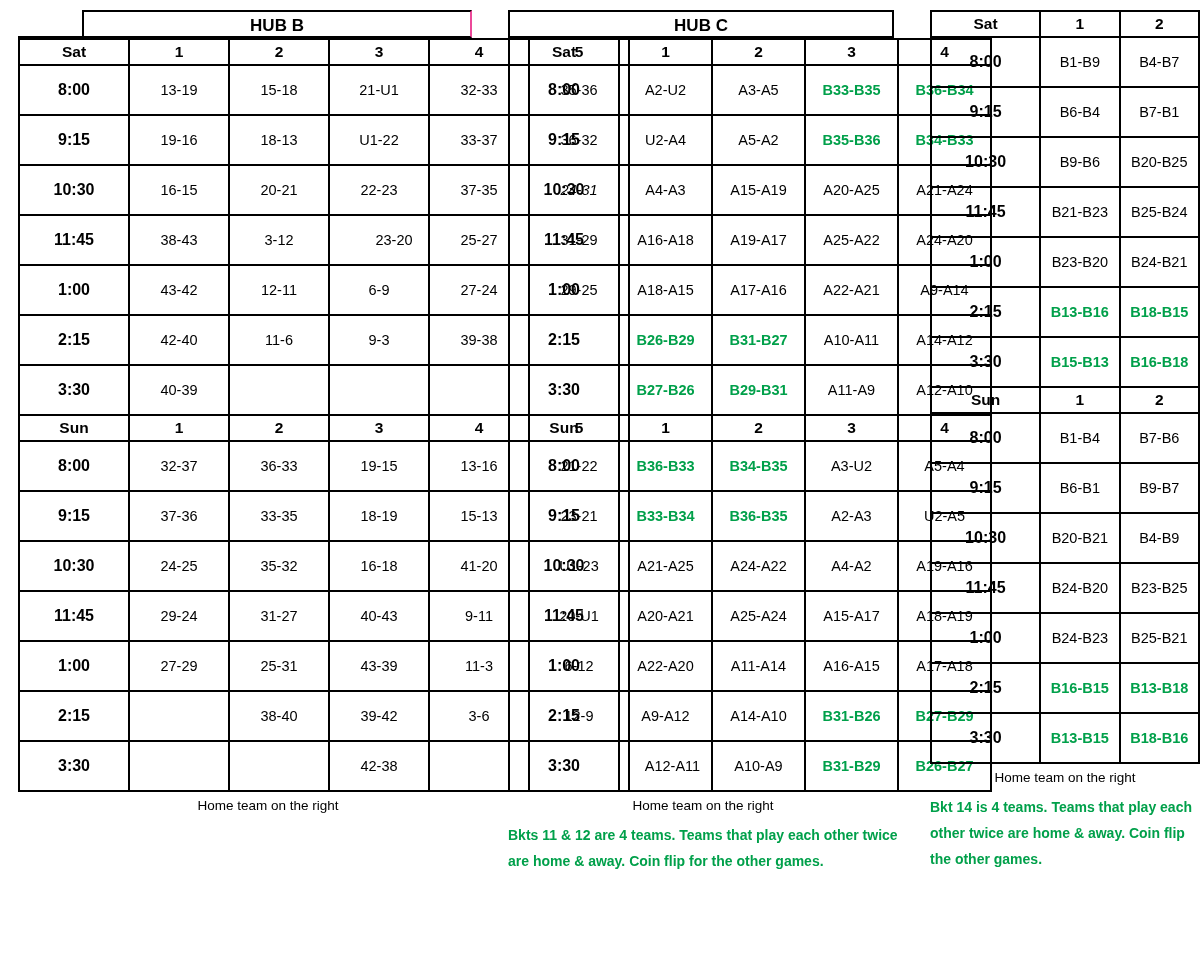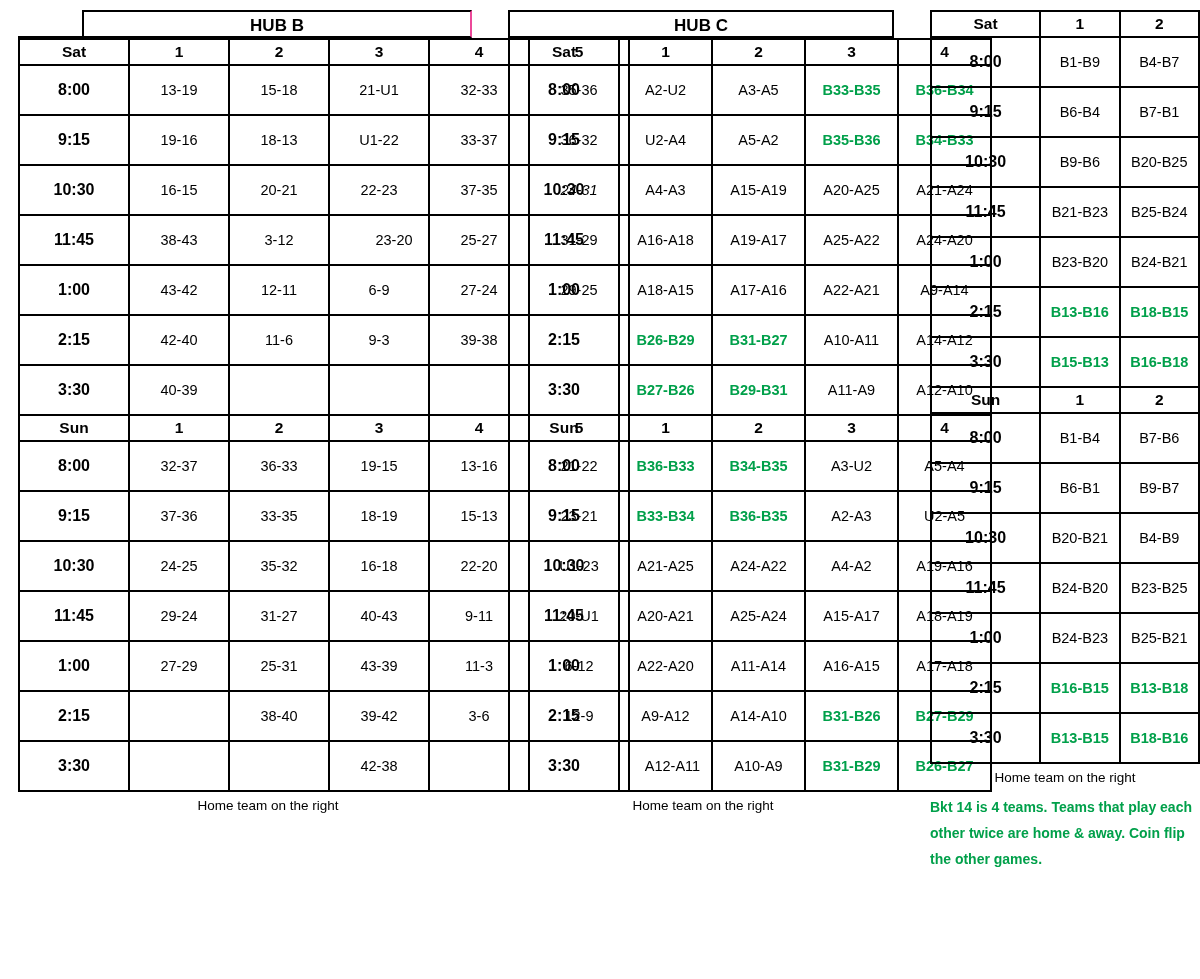--- a/index.html
+++ b/index.html
@@ -192,21 +192,21 @@
             <td style="width: 100px;">33-35</td>
             <td style="width: 100px;">18-19</td>
             <td style="width: 100px;">15-13</td>
             <td style="width: 100px;">23-21</td>
           </tr>
           <tr>
             <td class="timecol">10:30</td>
             <td style="width: 100px;">24-25</td>
             <td style="width: 100px;">35-32</td>
             <td style="width: 100px;">16-18</td>
-            <td style="width: 100px;">22-20</td>
+            <td style="width: 100px;">41-20</td>
             <td style="width: 100px; border-radius: 15px;">U1-23</td>
           </tr>
           <tr>
             <td class="timecol">11:45</td>
             <td style="width: 100px;">29-24</td>
             <td style="width: 100px;">31-27</td>
             <td style="width: 100px;">40-43</td>
             <td style="width: 100px;">9-11</td>
             <td style="width: 100px;">20-U1</td>
           </tr>
@@ -351,20 +351,21 @@
           <tr>
             <td class="timecol">3:30</td>
             <td style="width: 93px; padding-left: 16px;">A12-A11</td>
             <td style="width: 93px;">A10-A9</td>
             <td class="green" style="width: 93px;">B31-B29</td>
             <td class="green" style="width: 93px;">B26-B27</td>
           </tr>
         </tbody>
       </table>
     <div class="footnote">Home team on the right</div>
+    <div class="greennote">Bkts 11 &amp; 12 are 4 teams. Teams that play each other twice are home &amp; away. Coin flip for the other games.</div>
   </div>
 
   <div class="hub" id="hub-d">
     <table class="sched">
         <tbody id="hub-d-body">
           <tr class="hdr">
             <td class="timecol">Sat</td>
             <td style="width: 80px;">1</td>
             <td style="width: 80px;">2</td>
           </tr>

